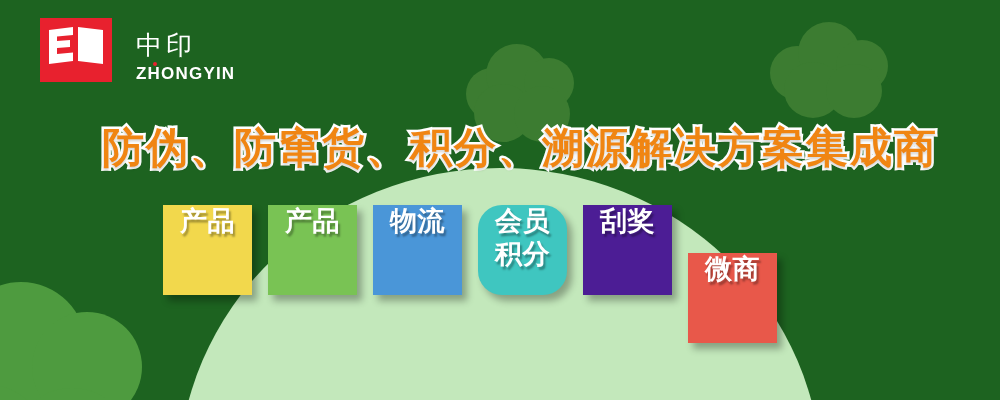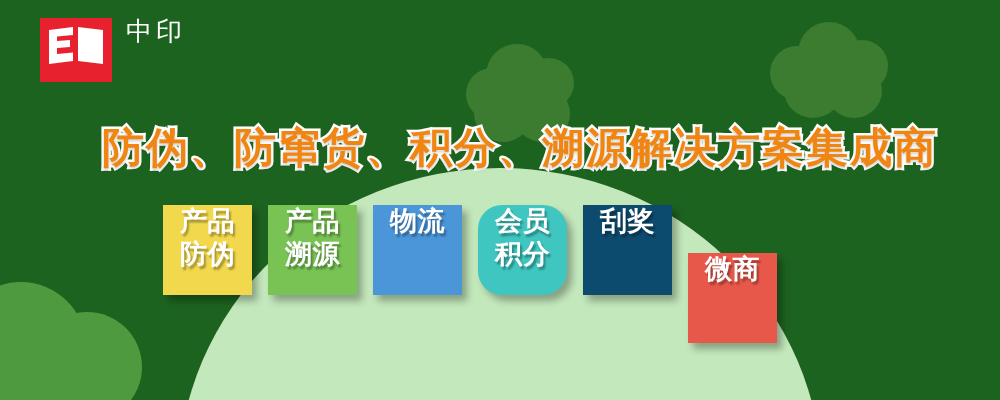--- a/index.html
+++ b/index.html
@@ -72,22 +72,22 @@
   .cloud.c2 i:nth-child(3){ left: 66px; top: 20px; width: 52px; height: 52px; }
   .cloud.c2 i:nth-child(4){ left: 14px; top: 42px; width: 58px; height: 56px; }
   .cloud.c2 i:nth-child(5){ left: 56px; top: 44px; width: 56px; height: 54px; }
 
   
   .logo-row {
     position: absolute;
     left: 40px;
     top: 18px;
     display: flex;
-    align-items: flex-start;
-    gap: 14px;
+    align-items: flex-end;
+    gap: 24px;
   }
   .logo-mark {
     width: 72px;
     height: 64px;
     background: #e8212e;
     position: relative;
   }
   .logo-mark svg { display: block; }
   .logo-text {
     display: flex;
@@ -206,42 +206,44 @@
     <div class="logo-mark" style="background: rgb(232, 33, 46);">
       <svg width="72" height="64" viewBox="0 0 72 64" aria-hidden="true">
         <g fill="#ffffff">
           <path d="M9 12 L33 9 L33 17 L17 18.4 L17 23 L30 22 L30 29 L17 30 L17 36 L33 34.6 L33 43 L9 46 Z"></path>
           <path d="M38 9 L63 12 L63 46 L38 43 Z M45.5 18 L55.5 18.8 L55.5 36.4 L45.5 37.2 Z"></path>
         </g>
       </svg>
     </div>
     <div class="logo-text">
       <div class="logo-cn">中印</div>
+      <div class="logo-en">
+        <span class="dot" style="background: rgb(232, 33, 46);"></span>
+        <span>ZHONGYIN</span>
+      </div>
     </div>
   </div>
 
   <div class="headline" style="color: rgb(240, 133, 18); -webkit-text-stroke-color: rgb(255, 255, 255);">防伪、防窜货、积分、溯源解决方案集成商</div>
 
   <div class="badges">
     <div class="badge" style="background: rgb(242, 216, 76);">
       <span>产品</span>
-      <span>防伪</span>
     </div>
     <div class="badge" style="background: rgb(121, 195, 84);">
       <span>产品</span>
-      <span>溯源</span>
     </div>
     <div class="badge" style="background: rgb(74, 150, 216);">
       <span>物流</span>
     </div>
     <div class="badge" style="background: rgb(63, 198, 192); border-radius: 24px;">
       <span>会员</span>
       <span>积分</span>
     </div>
-    <div class="badge" style="background: #0c4a6e; gap: 14px;">
+    <div class="badge" style="background: #4c1d95; gap: 14px;">
       <span>刮奖</span>
     </div>
     <div class="badge" style="background: rgb(232, 88, 74); margin-top: 48px;">
       <span>微商</span>
     </div>
   </div>
 
 </div>
 
 </body></html>

